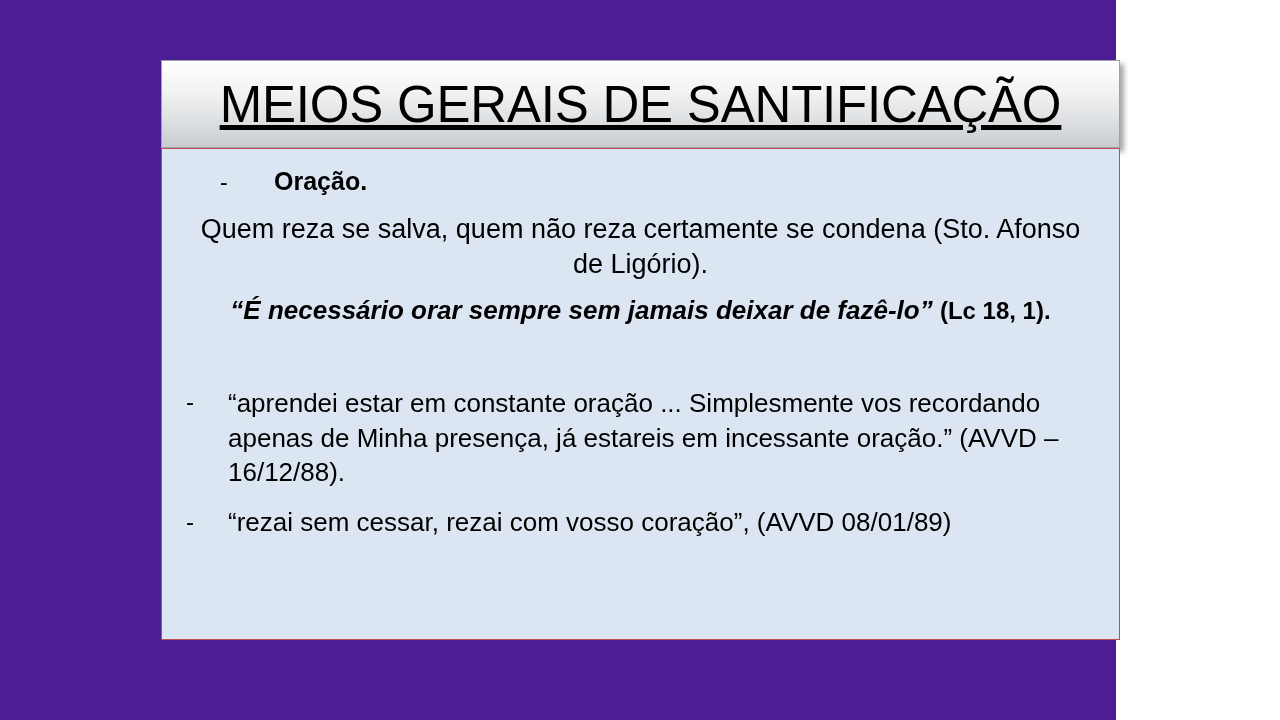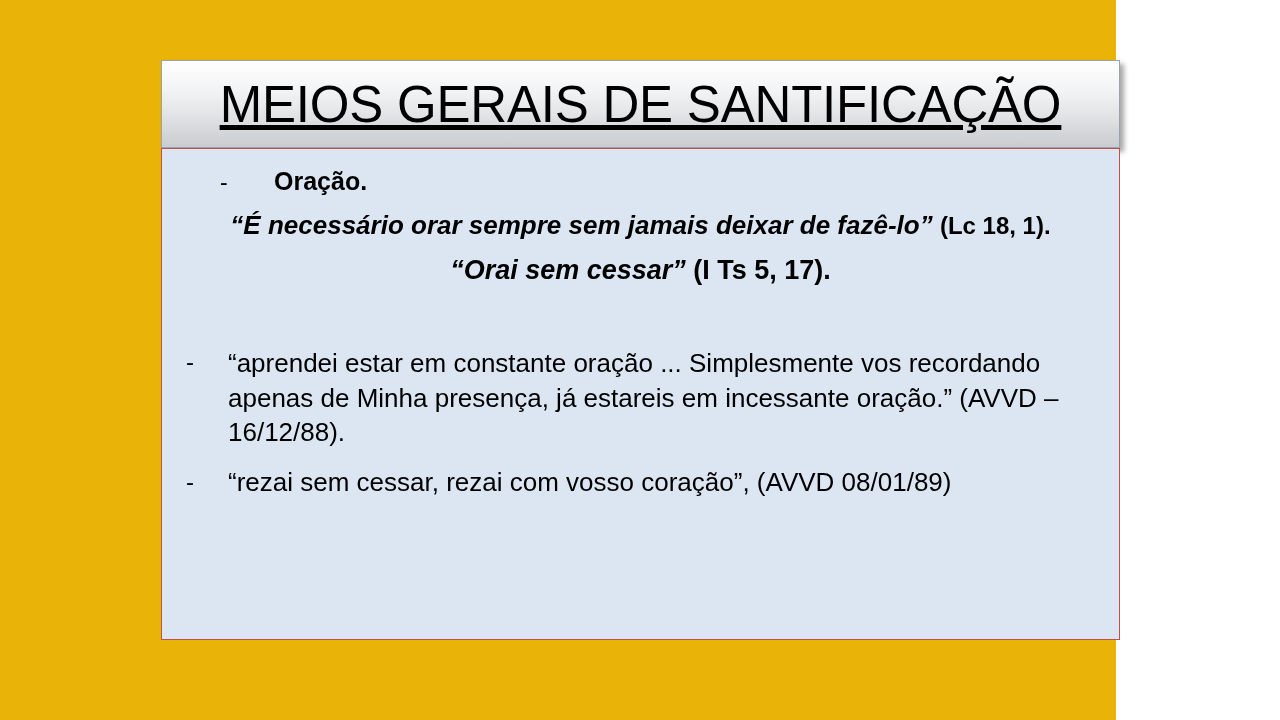--- a/index.html
+++ b/index.html
@@ -11,21 +11,21 @@
     width: 1280px;
     height: 720px;
     font-family: "Liberation Sans", sans-serif;
     overflow: hidden;
   }
 
   .slide {
     position: relative;
     width: 1116px;
     height: 720px;
-    background: #eab308;
+    background: #4c1d95;
   }
 
   
   .title-box {
     position: absolute;
     left: 161px;
     top: 60px;
     width: 959px;
     height: 88px;
     box-sizing: border-box;
@@ -164,30 +164,27 @@
     <div class="title-text">MEIOS GERAIS DE SANTIFICAÇÃO</div>
   </div>
 
   <div class="body-box">
 
     <div class="line l-oracao">
       <span class="dash">-</span>
       <span>Oração.</span>
     </div>
 
+    <div class="line l-quem">Quem reza se salva, quem não reza certamente se condena (Sto. Afonso de Ligório).</div>
 
     <div class="line l-necessario">
       <span>“É necessário orar sempre sem jamais deixar de fazê-lo”</span>
       <span class="ref">(Lc 18, 1).</span>
     </div>
 
-    <div class="line l-orai">
-      <span class="quote">“Orai sem cessar”</span>
-      <span>(I Ts 5, 17).</span>
-    </div>
 
     <div class="gap"></div>
 
     <div class="line l-aprendei">
       <span class="dash">-</span>
       <span class="txt">“aprendei estar em constante oração  ... Simplesmente vos recordando apenas de Minha presença, já estareis em incessante oração.” (AVVD – 16/12/88).</span>
     </div>
 
     <div class="line l-rezai">
       <span class="dash">-</span>

